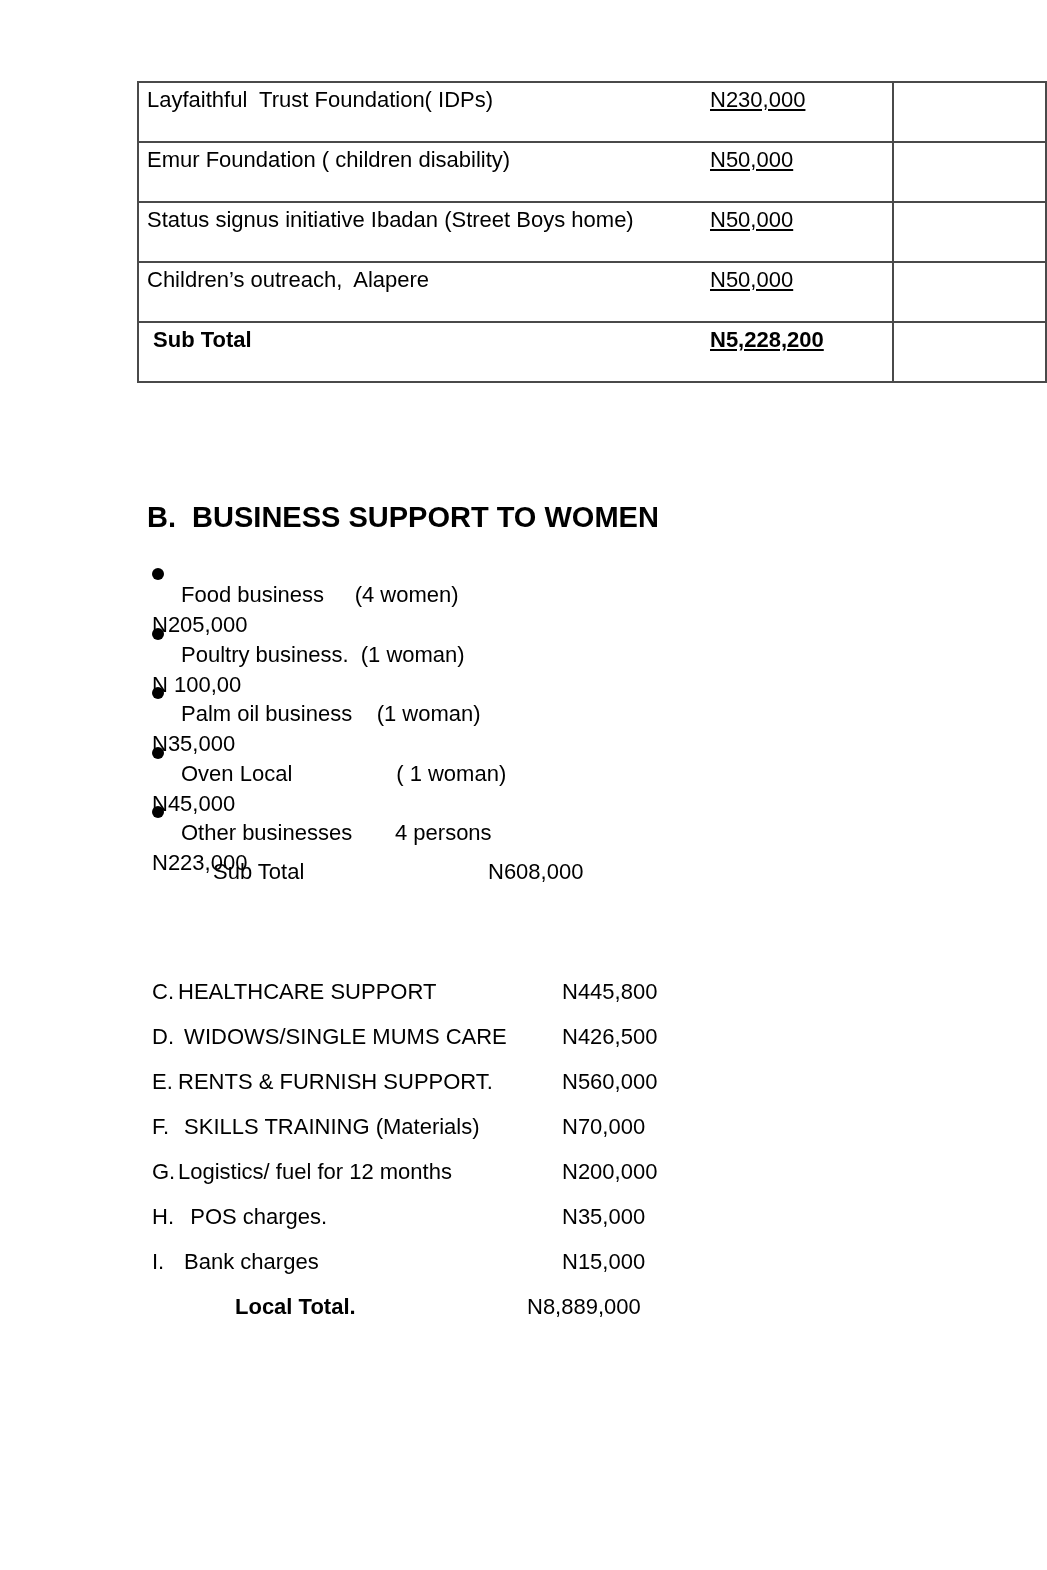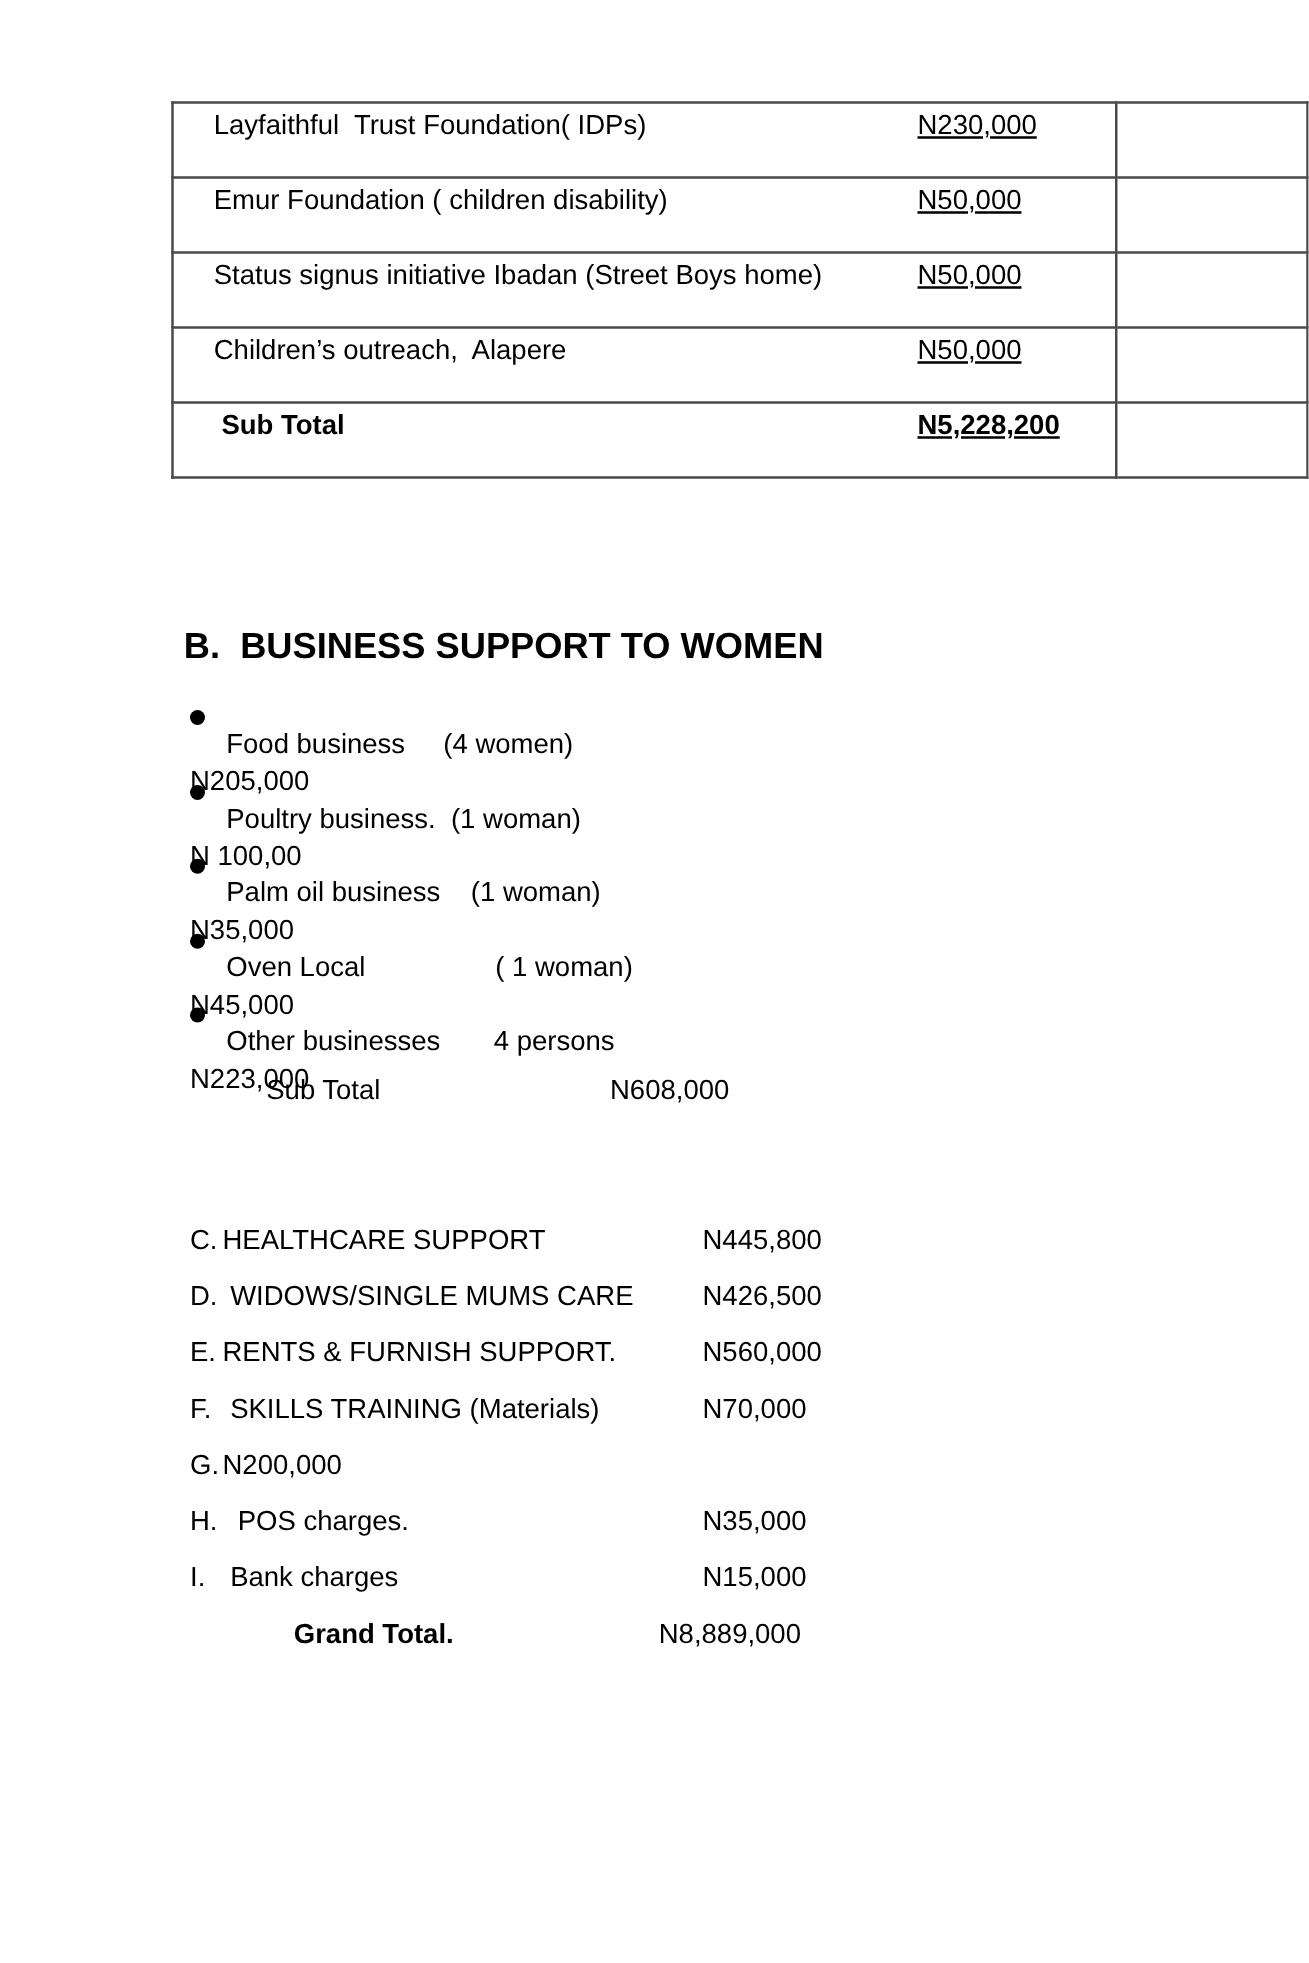--- a/index.html
+++ b/index.html
@@ -28,21 +28,21 @@
     vertical-align: top;
     height: 60px;
     box-sizing: border-box;
     padding: 3px 0 0 8px;
     font-size: 22px;
     line-height: 27px;
   }
   table.grants td.c1 { width: 755px; }
   table.grants td.c2 { width: 153px; }
   table.grants td.c1 { display: table-cell; }
-  .cellflex { display: flex; align-items: flex-start; margin-left: 24px; }
+  .cellflex { display: flex; align-items: flex-start; }
   .cellflex .lbl { white-space: pre; min-width: 563px; flex: 0 0 auto; }
   .cellflex .amt { white-space: pre; flex: 0 0 auto; text-decoration: underline; }
   tr.total-row .lbl, tr.total-row .amt { font-weight: bold; }
 
   
   .section-b-heading {
     position: absolute;
     left: 147px;
     top: 502px;
     font-size: 29px;
@@ -205,31 +205,32 @@
         <span class="label">RENTS &amp; FURNISH SUPPORT.</span>
         <span class="amount">N560,000</span>
     </div>
     <div class="letter-item">
       <span class="letter">F.</span>
         <span class="label"> SKILLS TRAINING (Materials)</span>
         <span class="amount">N70,000</span>
     </div>
     <div class="letter-item">
       <span class="letter">G.</span>
+        <span class="label">Logistics/ fuel for 12 months</span>
         <span class="amount">N200,000</span>
     </div>
     <div class="letter-item">
       <span class="letter">H.</span>
         <span class="label">  POS charges.</span>
         <span class="amount">N35,000</span>
     </div>
     <div class="letter-item">
       <span class="letter">I.</span>
         <span class="label"> Bank charges</span>
         <span class="amount">N15,000</span>
     </div>
     <div class="grand-total-line">
-      <span class="gt-label">Grand Total.</span>
+      <span class="gt-label">Local Total.</span>
         <span class="gt-amount">N8,889,000</span>
     </div>
   </div>
 
 </div>
 
 </body></html>

